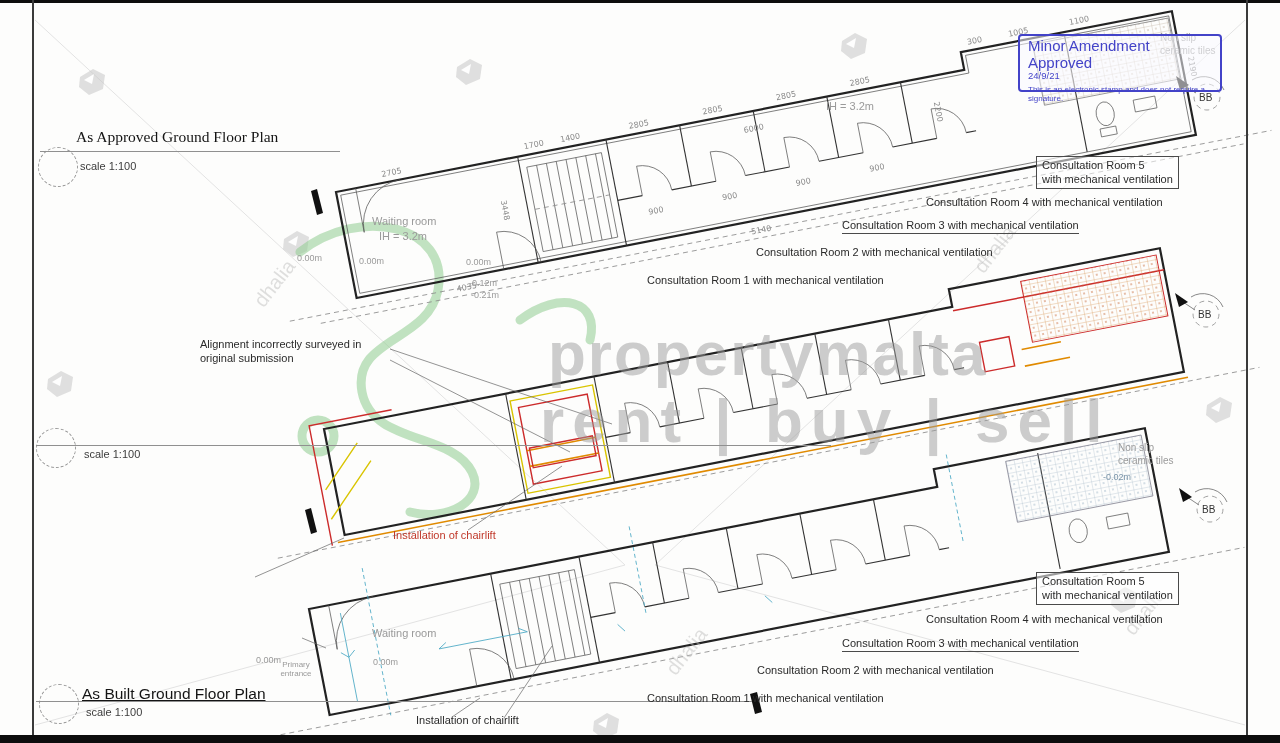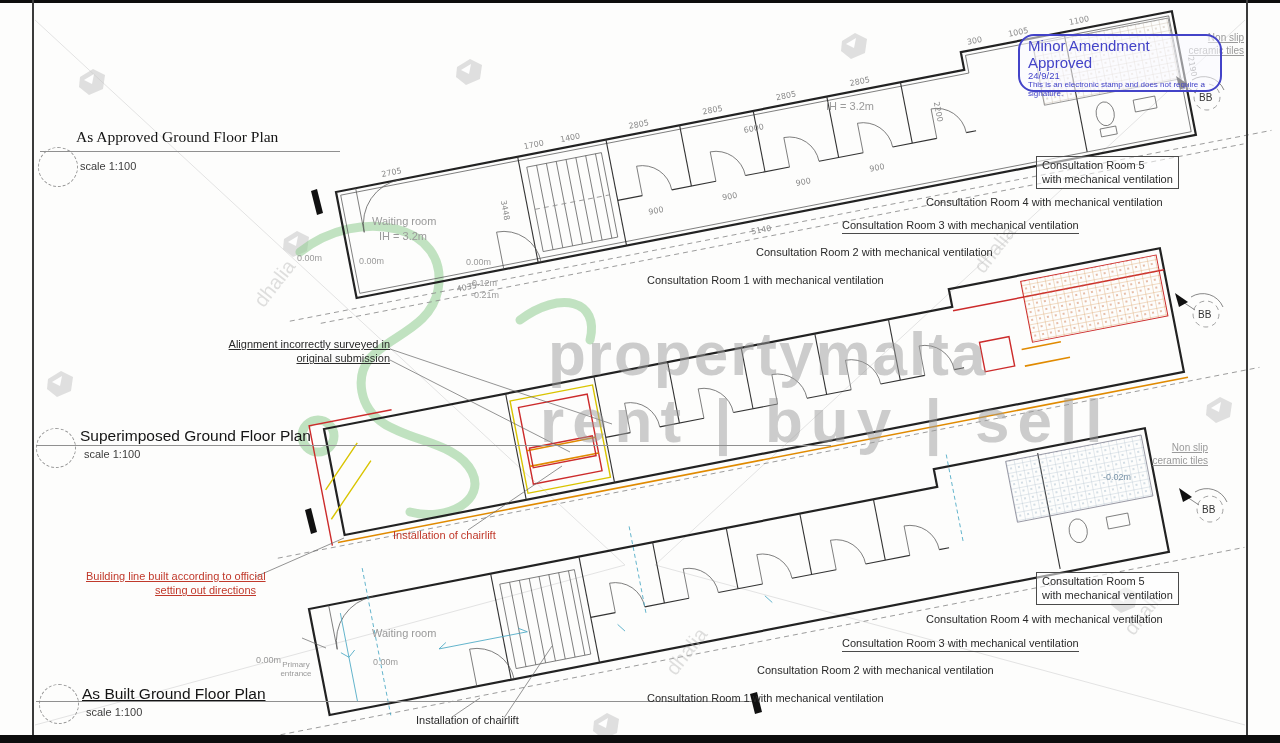--- a/index.html
+++ b/index.html
@@ -12,30 +12,30 @@
   .teal{color:#7a94a8;}
   .small{font-size:9px;}
   .tiny{font-size:8px;line-height:1.15;}
   .title{font-size:15.5px;color:#141414;}
   .scalelbl{font-size:11px;color:#3c3c3c;}
   .circ{position:absolute;width:38px;height:38px;border:1px dashed #999;border-radius:50%;}
   .hline{position:absolute;height:1px;background:#909090;}
   .boxed{border:1px solid #4a4a4a;padding:1px 5px;background:rgba(255,255,255,.55);}
   .underlined{border-bottom:1px solid #4a4a4a;padding-bottom:1px;}
   .ctr{text-align:center;margin-top:33px;}
-  .rt{text-align:right;text-decoration:underline;}
+  .rt{text-align:left;}
   .wm{position:absolute;color:#9c9c9c;opacity:.5;font-weight:bold;letter-spacing:2px;font-size:62px;}
   .wm2{letter-spacing:8px;}
   .dhalia-txt{position:absolute;color:#b9b9b9;opacity:.45;font-size:20px;transform:rotate(-52deg);}
   .stamp{position:absolute;left:1018px;top:34px;width:204px;height:58px;border:2.5px solid #4343c8;
-         border-radius:16px;background:rgba(250,250,255,.55);color:#4343c8;padding:2px 8px;
+         border-radius:4px;background:rgba(250,250,255,.55);color:#4343c8;padding:2px 8px;
          box-sizing:border-box;}
   .stamp .t{font-size:15px;line-height:1.1;}
   .stamp .d{font-size:9.5px;line-height:1.1;}
-  .stamp .n{font-size:8px;line-height:1.1;}
+  .stamp .n{font-size:8px;margin-top:5px;line-height:1.1;}
   .bar{position:absolute;background:#0d0d0d;}
   
   .wall{fill:none;stroke:#222;stroke-width:2.2;}
   .mid{fill:none;stroke:#333;stroke-width:1.1;}
   .thin{fill:none;stroke:#555;stroke-width:.7;}
   .dash{fill:none;stroke:#8c8c8c;stroke-width:.8;stroke-dasharray:5 4;}
   .dashC{stroke-dasharray:4 3;}
   .dim{fill:#8a8a8a;font-size:8px;font-family:"DejaVu Sans",sans-serif;}
   .ovO{stroke:#e08a00;fill:none;stroke-width:1.6;}
   .ovR{stroke:#cc2b2b;fill:none;stroke-width:1.4;}
@@ -274,21 +274,20 @@
   <div class="dhalia-txt" style="left:1118px;top:600px;">dhalia</div>
   <div class="dhalia-txt" style="left:660px;top:640px;">dhalia</div>
 
   <div class="circ" style="left:38px;top:147px;"></div>
   <div class="hline" style="left:40px;top:151px;width:300px;"></div>
   <div class="lbl title" style="left:76px;top:127px;font-family:Liberation Serif, serif;">As Approved Ground Floor Plan</div>
   <div class="lbl scalelbl" style="left:80px;top:159px;">scale 1:100</div>
 
   <div class="circ" style="left:36px;top:428px;"></div>
   <div class="hline" style="left:36px;top:445px;width:795px;"></div>
-  <div class="lbl title" style="left:80px;top:426px;">Superimposed Ground Floor Plan</div>
   <div class="lbl scalelbl" style="left:84px;top:447px;">scale 1:100</div>
 
   <div class="circ" style="left:39px;top:684px;"></div>
   <div class="hline" style="left:36px;top:701px;width:716px;"></div>
   <div class="lbl title" style="left:82px;top:684px;text-decoration:underline;">As Built Ground Floor Plan</div>
   <div class="lbl scalelbl" style="left:86px;top:705px;">scale 1:100</div>
 
   <div class="lbl boxed" style="left:1036px;top:156px;">
     <div>Consultation Room 5</div>
     <div>with mechanical ventilation</div>
@@ -316,24 +315,20 @@
   <div class="lbl gray small" style="left:466px;top:257px;">0.00m</div>
   <div class="lbl gray small" style="left:469px;top:278px;">-0.12m</div>
   <div class="lbl gray small" style="left:471px;top:290px;">-0.21m</div>
 
   <div class="lbl rt" style="left:200px;top:337px;width:190px;">
     <div>Alignment incorrectly surveyed in</div>
     <div>original submission</div>
   </div>
 
   <div class="lbl red" style="left:393px;top:528px;">Installation of chairlift</div>
-  <div class="lbl red rt" style="left:86px;top:569px;width:170px;">
-    <div>Building line built according to official</div>
-    <div>setting out directions</div>
-  </div>
 
   <div class="lbl gray rt" style="left:1118px;top:441px;width:90px;font-size:10px;">
     <div>Non slip</div>
     <div>ceramic tiles</div>
   </div>
   <div class="lbl teal small" style="left:1103px;top:472px;">-0.02m</div>
 
   <div class="lbl gray tiny ctr" style="left:274px;top:627px;width:44px;">
     <div>Primary</div>
     <div>entrance</div>

